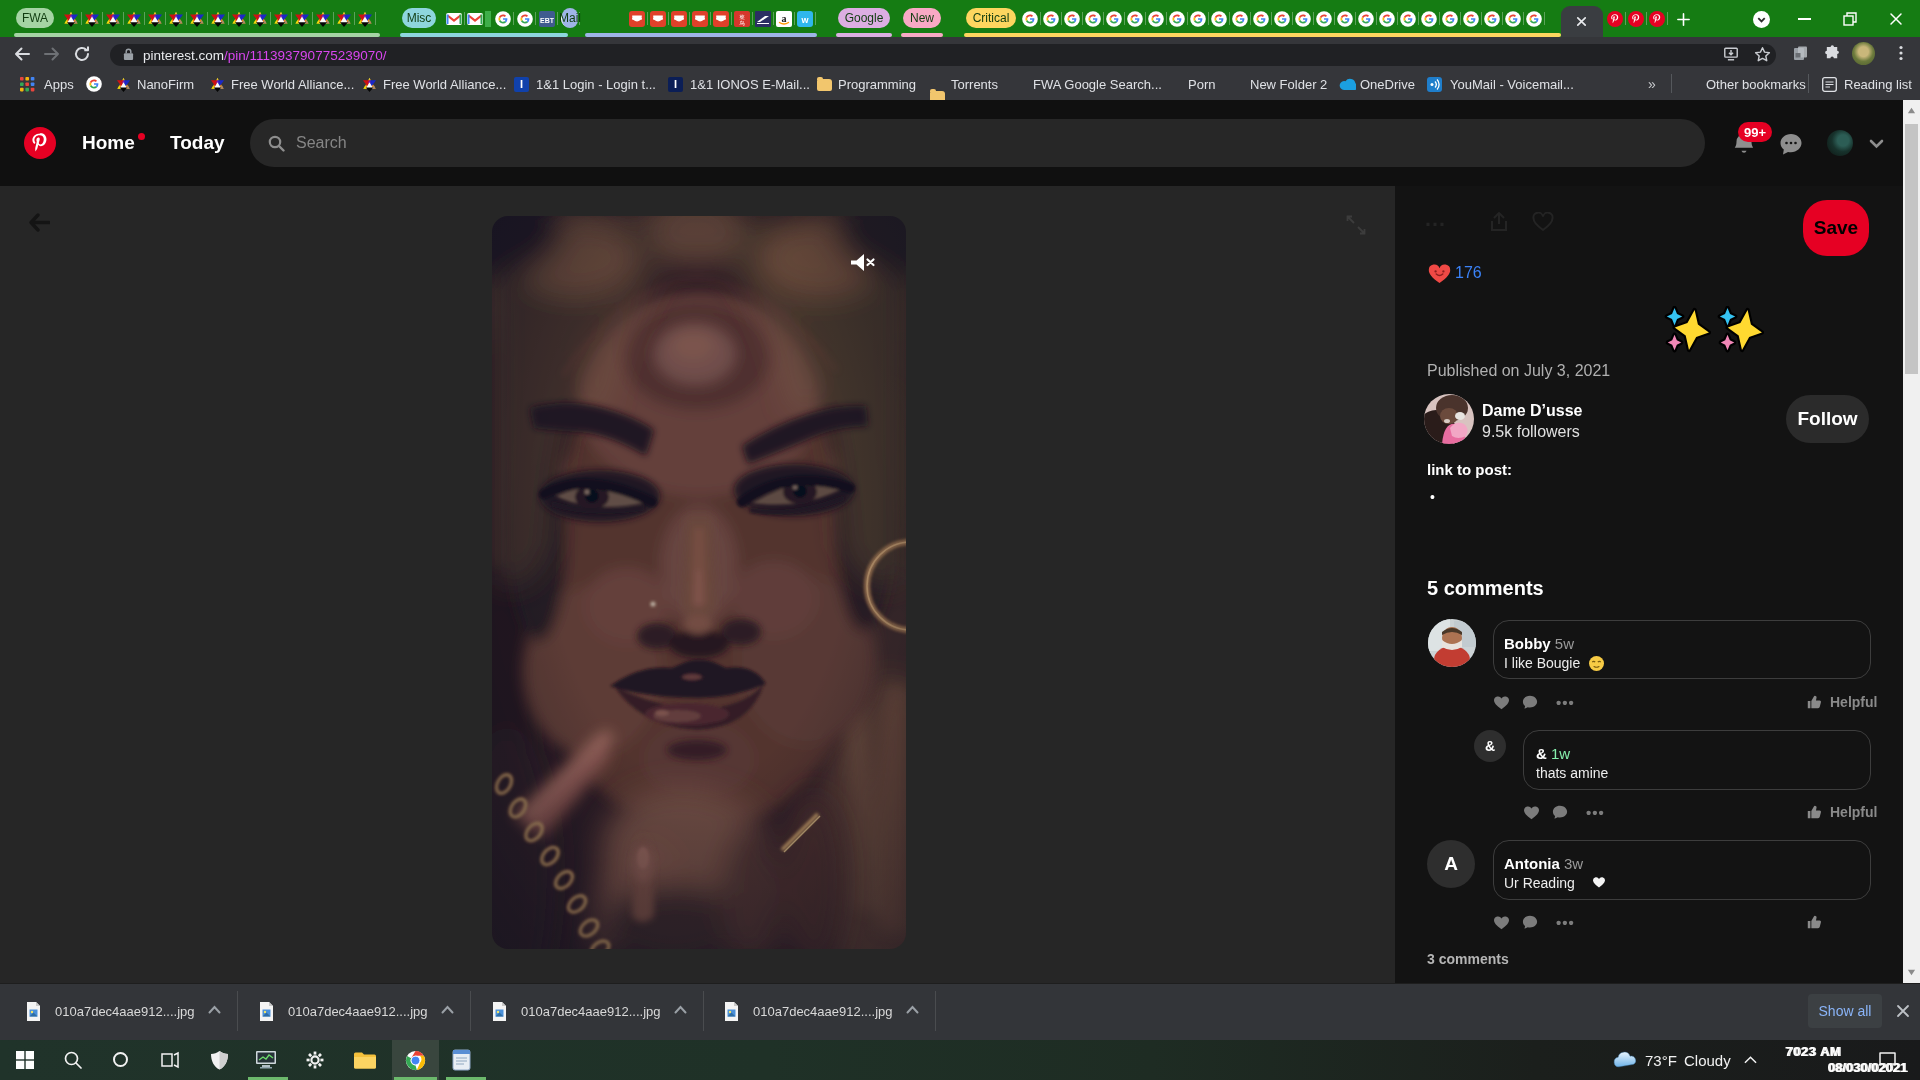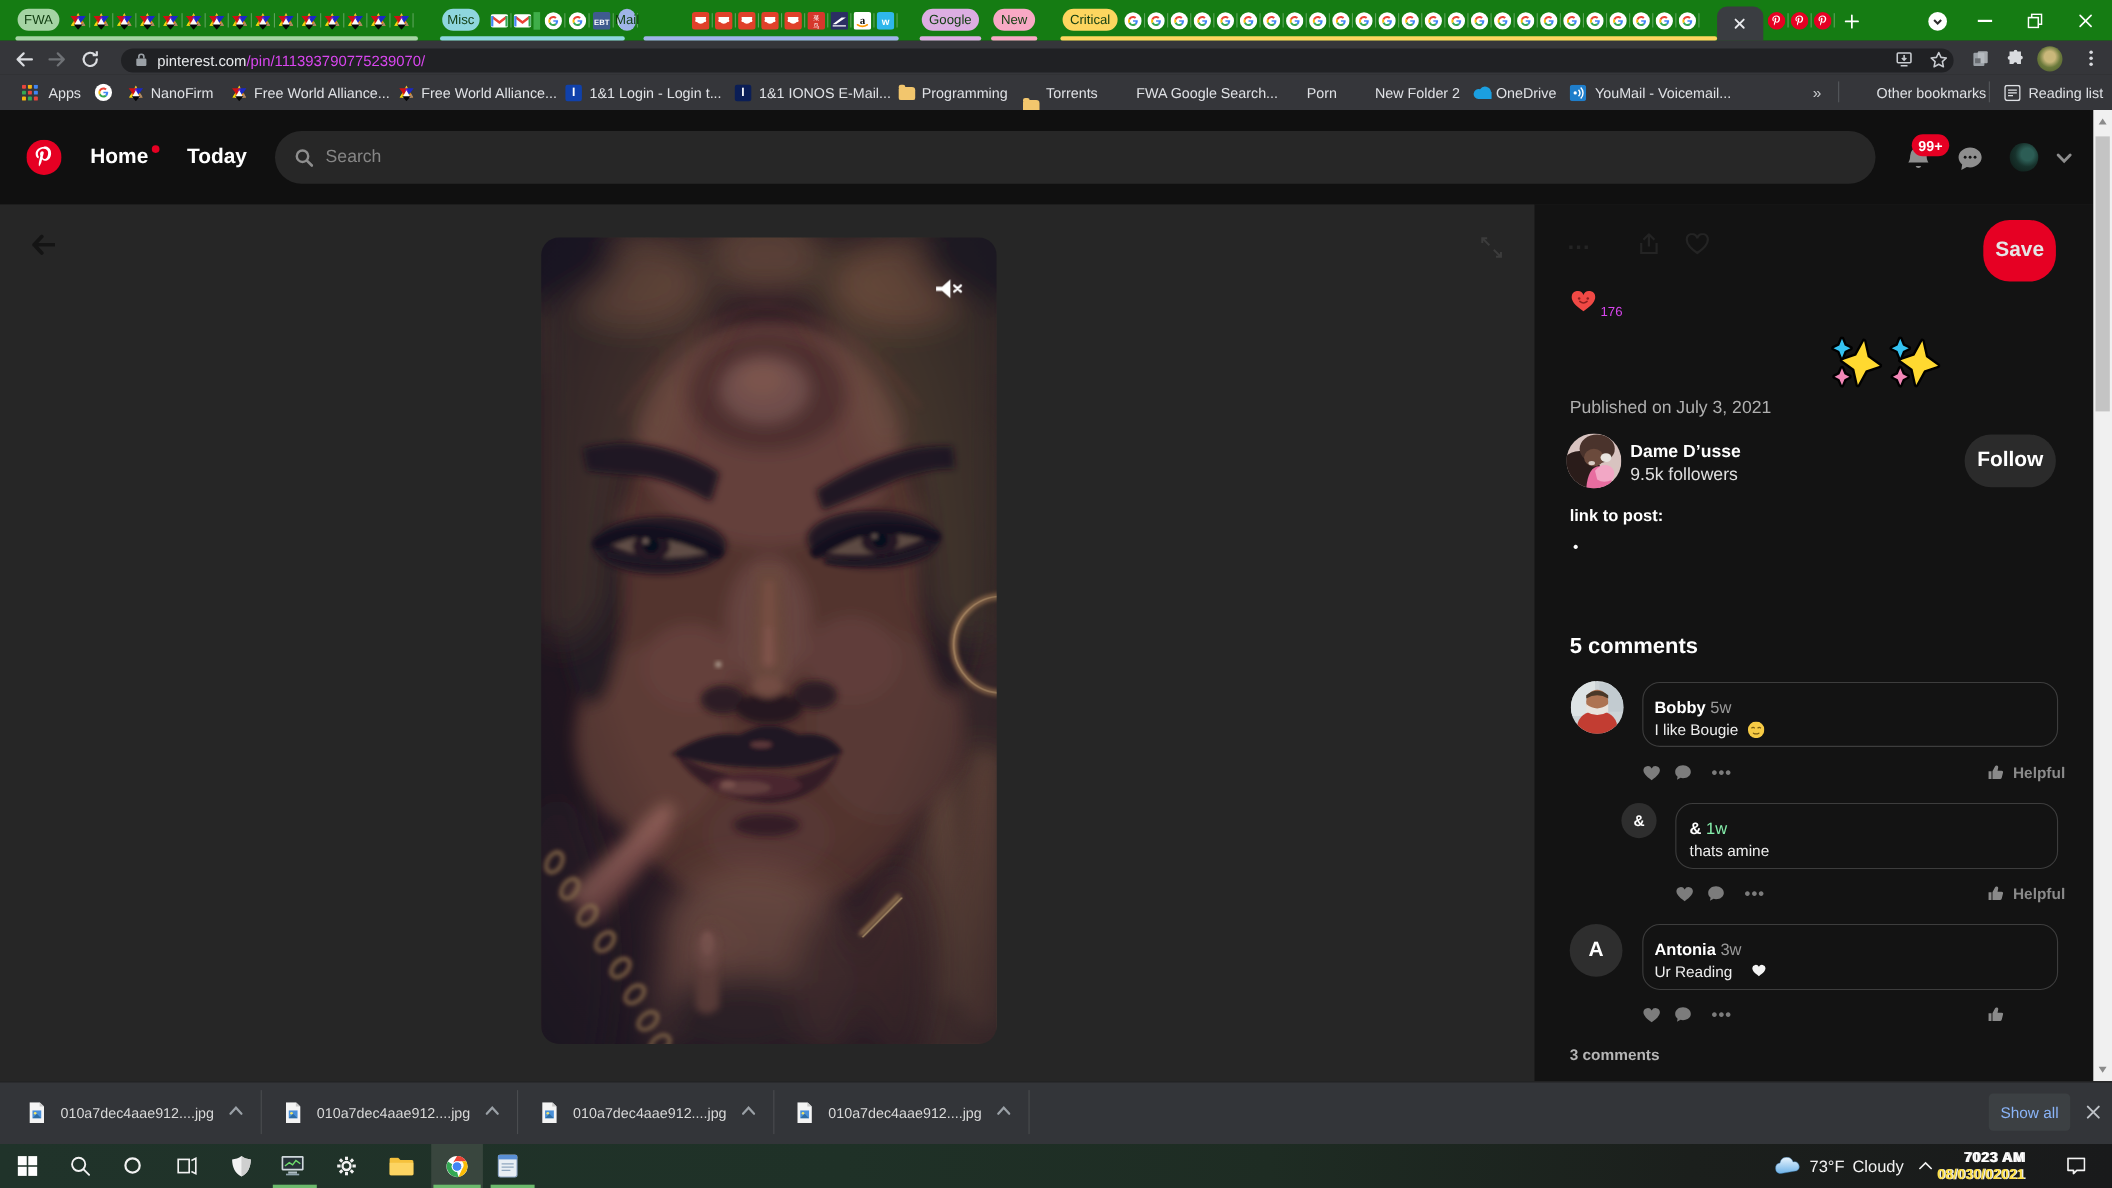--- a/index.html
+++ b/index.html
@@ -921,28 +921,28 @@
       </g>
     </svg>
     <div id="ppanel"></div>
     <div class="abs" style="left:1424px;top:206px;color:#242424;font-size:22px;font-weight:bold;letter-spacing:2px">…</div>
     <svg class="abs" style="left:1489px;top:212px" width="20" height="20" viewBox="0 0 20 20">
       <path d="M10 1 V12 M5 6 L10 1 L15 6 M3 9 V18 H17 V9" stroke="#242424" stroke-width="2" fill="none"></path>
     </svg>
     <svg class="abs" style="left:1532px;top:212px" width="22" height="20" viewBox="0 0 22 20">
       <path d="M11 18 C4 13 1.5 9.5 1.5 6.3 A4.8 4.8 0 0 1 11 4.6 A4.8 4.8 0 0 1 20.5 6.3 C20.5 9.5 18 13 11 18 Z" stroke="#242424" stroke-width="2" fill="none"></path>
     </svg>
-    <div class="abs" style="left:1803px;top:200px;width:66px;height:56px;border-radius:24px;background:#e60023;color:#e5e5e5;font-weight:bold;font-size:19px;display:flex;align-items:center;justify-content:center">Save</div>
+    <div class="abs" style="left:1803px;top:200px;width:66px;height:56px;border-radius:24px;background:#e60023;color:#000000;font-weight:bold;font-size:19px;display:flex;align-items:center;justify-content:center">Save</div>
     <svg class="abs" style="left:1428px;top:263px" width="23" height="21" viewBox="0 0 23 21">
       <path d="M11.5 20 C3.5 14.5 0.8 10.7 0.8 7 A5.5 5.5 0 0 1 11.5 5.2 A5.5 5.5 0 0 1 22.2 7 C22.2 10.7 19.5 14.5 11.5 20 Z" fill="#f04945"></path>
       <circle cx="7.6" cy="8.4" r="1.15" fill="#8e1f1f"></circle>
       <circle cx="15.4" cy="8.4" r="1.15" fill="#8e1f1f"></circle>
       <path d="M8.2 11.0 Q11.5 13.9 14.8 11.0" stroke="#8e1f1f" stroke-width="1.4" fill="none" stroke-linecap="round"></path>
     </svg>
-    <div class="abs" style="left:1455px;top:276px;font-size:12px;color:#d946ef">176</div>
+    <div class="abs" style="left:1455px;top:264px;font-size:16px;color:#3b82f6">176</div>
     <svg class="abs" style="left:1663px;top:306px" width="48" height="48" viewBox="0 0 50 50">
       <g stroke="#000" stroke-width="4.5" stroke-linejoin="round" paint-order="stroke">
         <path d="M30 4 L35.5 18.5 L48 25 L35.5 31.5 L30 46 L24.5 31.5 L12 25 L24.5 18.5 Z" fill="#ffd930" transform="rotate(8 30 25)"></path>
         <path d="M12 2 L14.6 8.4 L20 11 L14.6 13.6 L12 20 L9.4 13.6 L4 11 L9.4 8.4 Z" fill="#35c3f2"></path>
         <path d="M12 30 L14.4 35.6 L19 38 L14.4 40.4 L12 46 L9.6 40.4 L5 38 L9.6 35.6 Z" fill="#f287b7"></path>
       </g>
     </svg>
     <svg class="abs" style="left:1716px;top:306px" width="48" height="48" viewBox="0 0 50 50">
       <g stroke="#000" stroke-width="4.5" stroke-linejoin="round" paint-order="stroke">
         <path d="M30 4 L35.5 18.5 L48 25 L35.5 31.5 L30 46 L24.5 31.5 L12 25 L24.5 18.5 Z" fill="#ffd930" transform="rotate(8 30 25)"></path>
@@ -1179,16 +1179,16 @@
         </linearGradient>
       </defs>
       <path d="M10 24 a7 7 0 0 1 -1-13.9 a9 9 0 0 1 17.4-1.6 a6.5 6.5 0 0 1 5.1 11.8 Z" fill="url(#cl)" stroke="#3f7fb5" stroke-width="0.6"></path>
     </svg>
     <div class="abs" style="left:1645px;top:1052px;font-size:15px;color:#f2f2f2">73°F</div>
     <div class="abs" style="left:1684px;top:1052px;font-size:15px;color:#f2f2f2">Cloudy</div>
     <svg class="abs" style="left:1744px;top:1055px" width="13" height="9" viewBox="0 0 14 9">
       <path d="M1 8 L7 2 L13 8" stroke="#f2f2f2" stroke-width="1.6" fill="none"></path>
     </svg>
     <div class="abs" style="left:1768px;top:1044px;width:90px;text-align:center;font-size:13px;font-weight:bold;color:#fff;letter-spacing:0.5px;text-shadow:1.3px 0 #ececec">7023 AM</div>
-    <div class="abs" style="left:1761px;top:1060px;width:104px;text-align:left;font-size:13px;font-weight:bold;color:#fde047;letter-spacing:0px;text-shadow:1.3px 0 #ececec">08/030/02021</div>
+    <div class="abs" style="left:1803px;top:1060px;width:104px;text-align:right;font-size:13px;font-weight:bold;color:#ffffff;letter-spacing:0px;text-shadow:1.3px 0 #ececec">08/030/02021</div>
     <svg class="abs" style="left:1879px;top:1052px" width="17" height="16" viewBox="0 0 17 16">
       <path d="M1 1 H16 V12 H9 L6 15 V12 H1 Z" fill="none" stroke="#f2f2f2" stroke-width="1.5" stroke-linejoin="round"></path>
     </svg>
   </div>
 </body></html>

